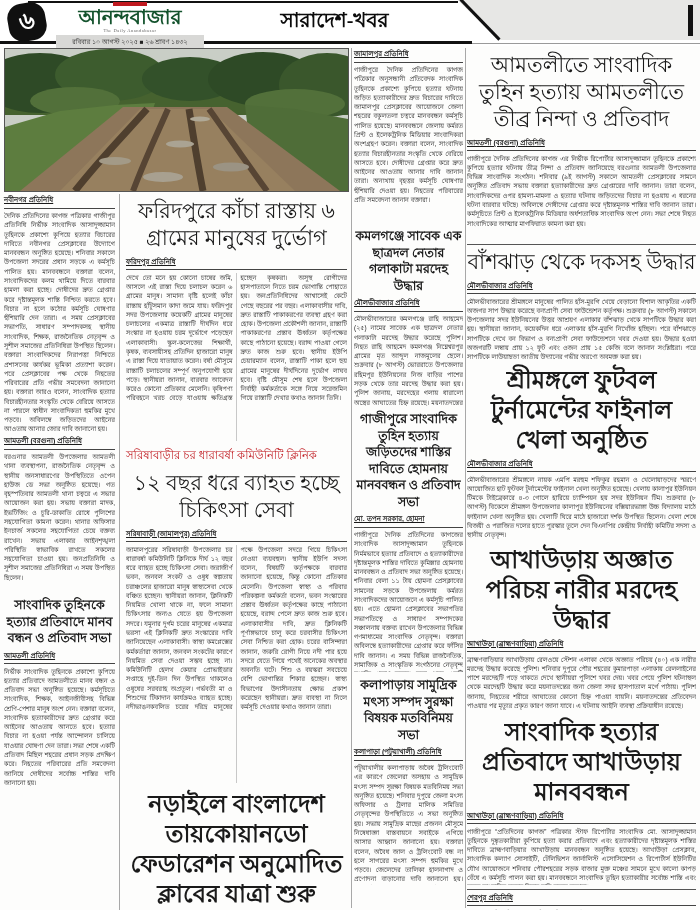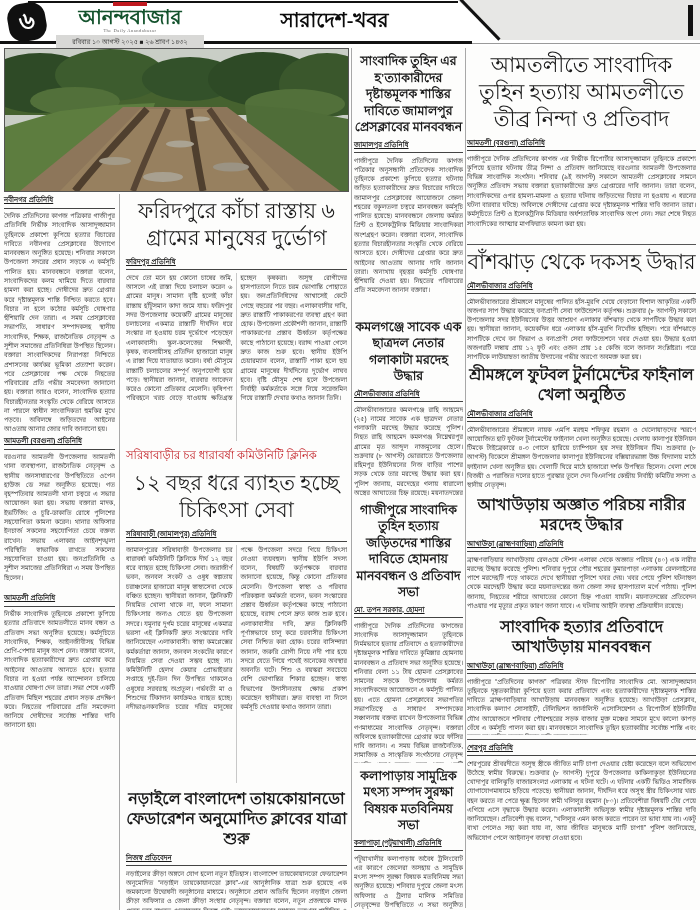--- a/index.html
+++ b/index.html
@@ -29,21 +29,21 @@
   .colwrap{position:absolute;top:48px;}
   #grpL{left:4px;width:343px;}
   #col3{left:351px;width:109px;padding:0 2px;border-left:1px solid #a8a8a8;border-right:1px solid #a8a8a8;height:860px;}
   #col4{left:467px;width:229px;height:860px;}
   .leadphoto{width:343px;height:142px;border:1px solid #555;display:block;}
   .leftrow{display:flex;margin-top:2px;}
   .c1{width:111px;padding-right:4px;border-right:1px solid #a8a8a8;}
   .c2{width:221px;padding-left:6px;}
   
   .h-sm{font-size:12.5px;font-weight:bold;text-align:center;line-height:1.32;margin:5px 0 3px;}
-  .h-md{font-size:16px;font-weight:bold;text-align:center;line-height:1.25;margin:6px 0 3px;}
+  .h-md{font-size:24px;font-weight:bold;text-align:center;line-height:1.25;margin:6px 0 3px;}
   .h-lg{font-size:21px;font-weight:normal;text-align:center;line-height:1.28;margin:4px 0 4px;}
   .kicker{color:#c0191f;font-size:11.5px;font-weight:normal;text-align:left;margin:6px 0 1px;}
   .byline{font-size:7px;font-weight:bold;text-decoration:underline;border-bottom:.5px solid #444;
           padding-bottom:1.5px;margin-bottom:2.5px;font-family:"Liberation Sans",sans-serif;}
   .body{font-size:6.4px;line-height:1.45;text-align:justify;color:#191919;overflow:hidden;
         font-family:"Liberation Sans","DejaVu Sans",sans-serif;}
   .cols2{column-count:2;column-gap:8px;column-rule:.5px solid #c8c8c8;}
   .sep{border:0;border-top:1px solid #555;margin:4px 0 2px;}
 </style>
 </head>
@@ -98,20 +98,21 @@
     <div class="c1">
       <div class="art">
         <div class="byline">নবীনগর প্রতিনিধি</div>
         <div class="body" style="height:224px">দৈনিক প্রতিদিনের কাগজ পত্রিকার গাজীপুর প্রতিনিধি নির্ভীক সাংবাদিক আসাদুজ্জামান তুহিনকে প্রকাশ্যে কুপিয়ে হত্যার বিচারের দাবিতে নবীনগর প্রেসক্লাবের উদ্যোগে মানববন্ধন অনুষ্ঠিত হয়েছে। শনিবার সকালে উপজেলা সদরের প্রধান সড়কে এ কর্মসূচি পালিত হয়। মানববন্ধনে বক্তারা বলেন, সাংবাদিকদের কলম থামিয়ে দিতে বারবার হামলা করা হচ্ছে। দোষীদের দ্রুত গ্রেপ্তার করে দৃষ্টান্তমূলক শাস্তি নিশ্চিত করতে হবে। বিচার না হলে কঠোর কর্মসূচি ঘোষণার হুঁশিয়ারি দেন তারা। এ সময় প্রেসক্লাবের সভাপতি, সাধারণ সম্পাদকসহ স্থানীয় সাংবাদিক, শিক্ষক, রাজনৈতিক নেতৃবৃন্দ ও সুশীল সমাজের প্রতিনিধিরা উপস্থিত ছিলেন। বক্তারা সাংবাদিকদের নিরাপত্তা নিশ্চিতে প্রশাসনের কার্যকর ভূমিকা প্রত্যাশা করেন। পরে প্রেসক্লাবের পক্ষ থেকে নিহতের পরিবারের প্রতি গভীর সমবেদনা জানানো হয়। বক্তারা আরও বলেন, সাংবাদিক হত্যার বিচারহীনতার সংস্কৃতি থেকে বেরিয়ে আসতে না পারলে স্বাধীন সাংবাদিকতা হুমকির মুখে পড়বে। অবিলম্বে জড়িতদের আইনের আওতায় আনার জোর দাবি জানানো হয়।</div>
       </div>
       <div class="art">
         <div class="byline">আমতলী (বরগুনা) প্রতিনিধি</div>
         <div class="body" style="height:140px">বরগুনার আমতলী উপজেলার আমতলী থানা ব্যবস্থাপনা, রাজনৈতিক নেতৃবৃন্দ ও স্থানীয় জনসাধারণের উপস্থিতিতে ওপেন হাউজ ডে সভা অনুষ্ঠিত হয়েছে। গত বৃহস্পতিবার আমতলী থানা চত্বরে এ সভার আয়োজন করা হয়। সভায় বক্তারা মাদক, ইভটিজিং ও চুরি-ডাকাতি রোধে পুলিশের সহযোগিতা কামনা করেন। থানার অফিসার ইনচার্জ সকলের সহযোগিতা চেয়ে বক্তব্য রাখেন। সভায় এলাকার আইনশৃঙ্খলা পরিস্থিতি স্বাভাবিক রাখতে সকলের সহযোগিতা চাওয়া হয়। জনপ্রতিনিধি ও সুশীল সমাজের প্রতিনিধিরা এ সময় উপস্থিত ছিলেন।</div>
       </div>
       <div class="art">
+        <div class="h-sm">সাংবাদিক তুহিনকে হত্যার প্রতিবাদে মানব বন্ধন ও প্রতিবাদ সভা</div>
         <div class="byline">আমতলী প্রতিনিধি</div>
         <div class="body" style="height:152px">নির্ভীক সাংবাদিক তুহিনকে প্রকাশ্যে কুপিয়ে হত্যার প্রতিবাদে আমতলীতে মানব বন্ধন ও প্রতিবাদ সভা অনুষ্ঠিত হয়েছে। কর্মসূচিতে সাংবাদিক, শিক্ষক, আইনজীবীসহ বিভিন্ন শ্রেণি-পেশার মানুষ অংশ নেন। বক্তারা বলেন, সাংবাদিক হত্যাকারীদের দ্রুত গ্রেপ্তার করে আইনের আওতায় আনতে হবে। হত্যার বিচার না হওয়া পর্যন্ত আন্দোলন চালিয়ে যাওয়ার ঘোষণা দেন তারা। সভা শেষে একটি প্রতিবাদ মিছিল শহরের প্রধান সড়ক প্রদক্ষিণ করে। নিহতের পরিবারের প্রতি সমবেদনা জানিয়ে দোষীদের সর্বোচ্চ শাস্তির দাবি জানানো হয়।</div>
       </div>
     </div>
 
     <div class="c2">
       <div class="art">
         <div class="h-lg">ফরিদপুরে কাঁচা রাস্তায় ৬ গ্রামের মানুষের দুর্ভোগ</div>
         <div class="byline">ফরিদপুর প্রতিনিধি</div>
         <div class="body cols2" style="height:168px">দেখে তো মনে হয় কোনো চাষের জমি, আসলে এই রাস্তা দিয়ে চলাচল করেন ৬ গ্রামের মানুষ। সামান্য বৃষ্টি হলেই কাঁচা রাস্তায় হাঁটুসমান কাদা জমে যায়। ফরিদপুর সদর উপজেলার কয়েকটি গ্রামের মানুষের চলাচলের একমাত্র রাস্তাটি দীর্ঘদিন ধরে সংস্কার না হওয়ায় চরম দুর্ভোগে পড়েছেন এলাকাবাসী। স্কুল-কলেজের শিক্ষার্থী, কৃষক, ব্যবসায়ীসহ প্রতিদিন হাজারো মানুষ এ রাস্তা দিয়ে যাতায়াত করেন। বর্ষা মৌসুমে রাস্তাটি চলাচলের সম্পূর্ণ অনুপযোগী হয়ে পড়ে। স্থানীয়রা জানান, বারবার আবেদন করেও কোনো প্রতিকার মেলেনি। কৃষিপণ্য পরিবহনে খরচ বেড়ে যাওয়ায় ক্ষতিগ্রস্ত হচ্ছেন কৃষকরা। অসুস্থ রোগীদের হাসপাতালে নিতে চরম ভোগান্তি পোহাতে হয়। জনপ্রতিনিধিদের আশ্বাসেই কেটে গেছে বছরের পর বছর। এলাকাবাসীর দাবি, দ্রুত রাস্তাটি পাকাকরণের ব্যবস্থা গ্রহণ করা হোক। উপজেলা প্রকৌশলী জানান, রাস্তাটি পাকাকরণের প্রস্তাব ঊর্ধ্বতন কর্তৃপক্ষের কাছে পাঠানো হয়েছে। বরাদ্দ পাওয়া গেলে দ্রুত কাজ শুরু হবে। স্থানীয় ইউপি চেয়ারম্যান বলেন, রাস্তাটি পাকা হলে ছয় গ্রামের মানুষের দীর্ঘদিনের দুর্ভোগ লাঘব হবে। বৃষ্টি মৌসুম শেষ হলে উপজেলা নির্বাহী কর্মকর্তাকে সঙ্গে নিয়ে সরেজমিন গিয়ে রাস্তাটি দেখার কথাও জানান তিনি।</div>
@@ -126,21 +127,20 @@
         <div class="h-md">নড়াইলে বাংলাদেশ তায়কোয়ানডো ফেডারেশন অনুমোদিত ক্লাবের যাত্রা শুরু</div>
         <div class="byline">নিজস্ব প্রতিবেদন</div>
         <div class="body" style="height:62px">নড়াইলের ক্রীড়া অঙ্গনে যোগ হলো নতুন ইতিহাস। বাংলাদেশ তায়কোয়ানডো ফেডারেশন অনুমোদিত “নড়াইল তায়কোয়ানডো ক্লাব”-এর আনুষ্ঠানিক যাত্রা শুরু হয়েছে এক জমকালো উদ্বোধনী অনুষ্ঠানের মাধ্যমে। অনুষ্ঠানে প্রধান অতিথি ছিলেন নড়াইল জেলা ক্রীড়া অফিসার ও জেলা ক্রীড়া সংস্থার নেতৃবৃন্দ। বক্তারা বলেন, নতুন প্রজন্মকে মাদক থেকে দূরে রাখতে খেলাধুলার বিকল্প নেই; তায়কোয়ানডোর মাধ্যমে তরুণরা শারীরিক ও মানসিকভাবে গড়ে উঠবে। ক্লাবের প্রশিক্ষক জানান, নিয়মিত প্রশিক্ষণের মাধ্যমে জাতীয় পর্যায়ে খেলোয়াড় তৈরির লক্ষ্য নিয়ে কাজ করবে ক্লাবটি।</div>
       </div>
     </div>
   </div>
 </div>
 
 <div class="colwrap" id="col3">
   <div class="art">
-    <div class="h-sm">সাংবাদিক তুহিন এর হ'ত্যাকারীদের দৃষ্টান্তমূলক শাস্তির দাবিতে জামালপুর প্রেসক্লাবের মানববন্ধন</div>
     <div class="byline">জামালপুর প্রতিনিধি</div>
     <div class="body" style="height:158px">গাজীপুরে দৈনিক প্রতিদিনের কাগজ পত্রিকার অনুসন্ধানী প্রতিবেদক সাংবাদিক তুহিনকে প্রকাশ্যে কুপিয়ে হত্যার ঘটনায় জড়িত হত্যাকারীদের দ্রুত বিচারের দাবিতে জামালপুর প্রেসক্লাবের আয়োজনে জেলা শহরের বকুলতলা চত্বরে মানববন্ধন কর্মসূচি পালিত হয়েছে। মানববন্ধনে জেলায় কর্মরত প্রিন্ট ও ইলেকট্রনিক মিডিয়ার সাংবাদিকরা অংশগ্রহণ করেন। বক্তারা বলেন, সাংবাদিক হত্যার বিচারহীনতার সংস্কৃতি থেকে বেরিয়ে আসতে হবে। দোষীদের গ্রেপ্তার করে দ্রুত আইনের আওতায় আনার দাবি জানান তারা। অন্যথায় বৃহত্তর কর্মসূচি ঘোষণার হুঁশিয়ারি দেওয়া হয়। নিহতের পরিবারের প্রতি সমবেদনা জানান বক্তারা।</div>
   </div>
   <div class="art">
     <div class="h-sm">কমলগঞ্জে সাবেক এক ছাত্রদল নেতার গলাকাটা মরদেহ উদ্ধার</div>
     <div class="byline">মৌলভীবাজার প্রতিনিধি</div>
     <div class="body" style="height:92px">মৌলভীবাজারের কমলগঞ্জে রাহি আহমেদ (২৫) নামের সাবেক এক ছাত্রদল নেতার গলাকাটা মরদেহ উদ্ধার করেছে পুলিশ। নিহত রাহি আহমেদ কমলগঞ্জ নিম্নেশ্বরপুর গ্রামের মৃত আব্দুল নাজমুলের ছেলে। শুক্রবার (৮ আগস্ট) ভোররাতে উপজেলার রহিমপুর ইউনিয়নের নিজ বাড়ির পাশের সড়ক থেকে তার মরদেহ উদ্ধার করা হয়। পুলিশ জানায়, মরদেহের গলায় ধারালো অস্ত্রের আঘাতের চিহ্ন রয়েছে। ময়নাতদন্তের জন্য মরদেহ মর্গে পাঠানো হয়েছে। এ ঘটনায় মামলার প্রস্তুতি চলছে বলে জানিয়েছে পুলিশ।</div>
   </div>
   <div class="art">
     <div class="h-sm">গাজীপুরে সাংবাদিক তুহিন হত্যায় জড়িতদের শাস্তির দাবিতে হোমনায় মানববন্ধন ও প্রতিবাদ সভা</div>

